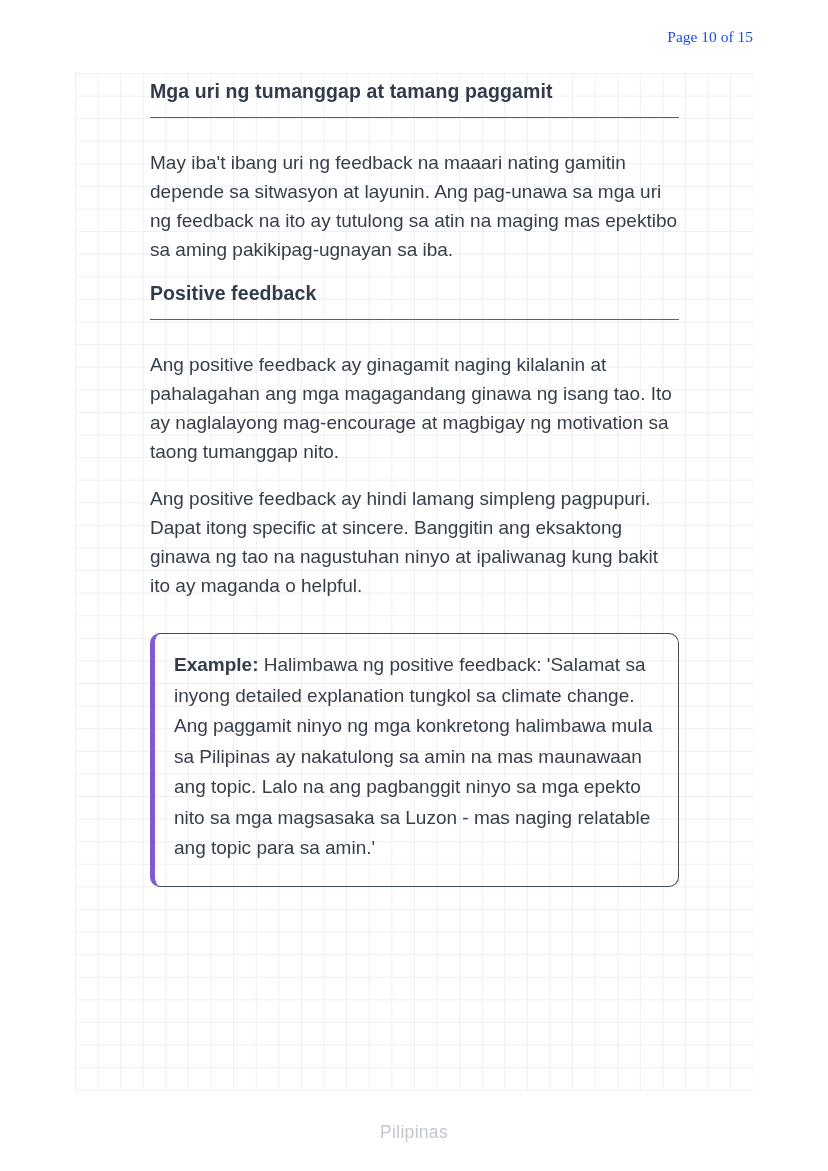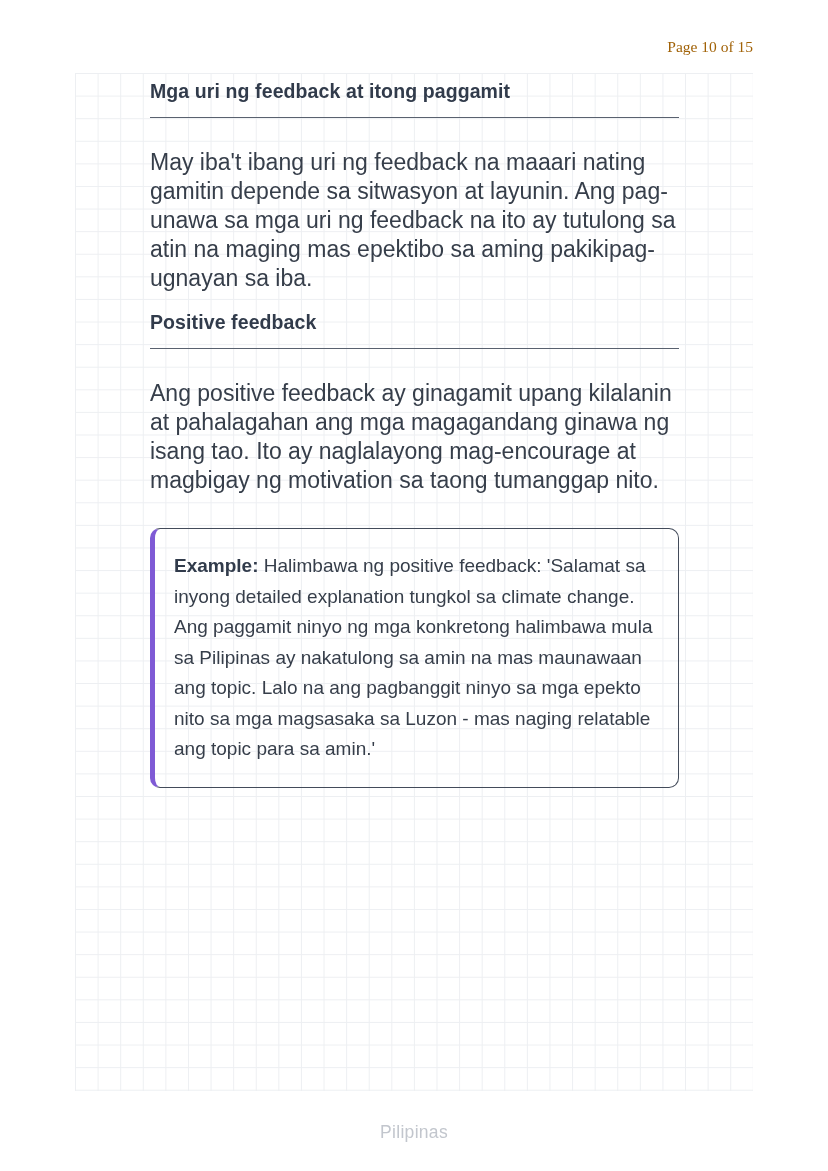--- a/index.html
+++ b/index.html
@@ -10,25 +10,25 @@
   .page {
     position: relative;
     width: 828px;
     height: 1171px;
     background: #ffffff;
     overflow: hidden;
     font-family: "Liberation Sans", "DejaVu Sans", sans-serif;
   }
   .page-number {
     position: absolute;
-    top: 38px;
+    top: 28px;
     right: 75px;
     font-family: "Liberation Serif", "DejaVu Serif", serif;
     font-size: 15.5px;
-    color: #a16207;
+    color: #1d4ed8;
   }
   .grid-area {
     position: absolute;
     left: 75px;
     top: 73px;
     width: 678px;
     height: 1018px;
     background-image:
       linear-gradient(to right, #edeff2 1px, transparent 1px),
       linear-gradient(to bottom, #edeff2 1px, transparent 1px);
@@ -51,30 +51,30 @@
   }
   .heading.second {
   }
   .rule {
     height: 0;
     border-bottom: 1.5px solid #59616f;
     margin: 14px 0 30px 0;
   }
   .para {
     margin: 0 0 18px 0;
-    font-size: 23px;
+    font-size: 19px;
     line-height: 29px;
     color: #363e4a;
   }
   .example-box {
     margin-top: 33px;
     border: 1.5px solid #434b5a;
     border-left: 5px solid #7f5ad5;
     border-radius: 10px;
-    padding: 22px 22px 22px 19px;
+    padding: 16px 22px 22px 19px;
     font-size: 19px;
     line-height: 30.5px;
     color: #363e4a;
     background: transparent;
   }
   .example-label {
     font-weight: 700;
     color: #313b4b;
   }
   .footer {
@@ -92,31 +92,32 @@
 <body>
 
 <div class="page">
 
   <div class="page-number">Page 10 of 15</div>
 
   <div class="grid-area"></div>
 
   <div class="content">
 
-    <h1 class="heading">Mga uri ng feedback at itong paggamit</h1>
+    <h1 class="heading">Mga uri ng tumanggap at tamang paggamit</h1>
     <div class="rule"></div>
 
     <p class="para">May iba't ibang uri ng feedback na maaari nating gamitin depende sa sitwasyon at layunin. Ang pag-unawa sa mga uri ng feedback na ito ay tutulong sa atin na maging mas epektibo sa aming pakikipag-ugnayan sa iba.</p>
 
 
     <h2 class="heading second">Positive feedback</h2>
     <div class="rule"></div>
 
-    <p class="para">Ang positive feedback ay ginagamit upang kilalanin at pahalagahan ang mga magagandang ginawa ng isang tao. Ito ay naglalayong mag-encourage at magbigay ng motivation sa taong tumanggap nito.</p>
+    <p class="para">Ang positive feedback ay ginagamit naging kilalanin at pahalagahan ang mga magagandang ginawa ng isang tao. Ito ay naglalayong mag-encourage at magbigay ng motivation sa taong tumanggap nito.</p>
 
+    <p class="para">Ang positive feedback ay hindi lamang simpleng pagpupuri. Dapat itong specific at sincere. Banggitin ang eksaktong ginawa ng tao na nagustuhan ninyo at ipaliwanag kung bakit ito ay maganda o helpful.</p>
 
     <div class="example-box">
       <span class="example-label">Example:</span><span> Halimbawa ng positive feedback: 'Salamat sa inyong detailed explanation tungkol sa climate change. Ang paggamit ninyo ng mga konkretong halimbawa mula sa Pilipinas ay nakatulong sa amin na mas maunawaan ang topic. Lalo na ang pagbanggit ninyo sa mga epekto nito sa mga magsasaka sa Luzon - mas naging relatable ang topic para sa amin.'</span>
     </div>
 
   </div>
 
   <div class="footer">Pilipinas</div>
 
 </div>

